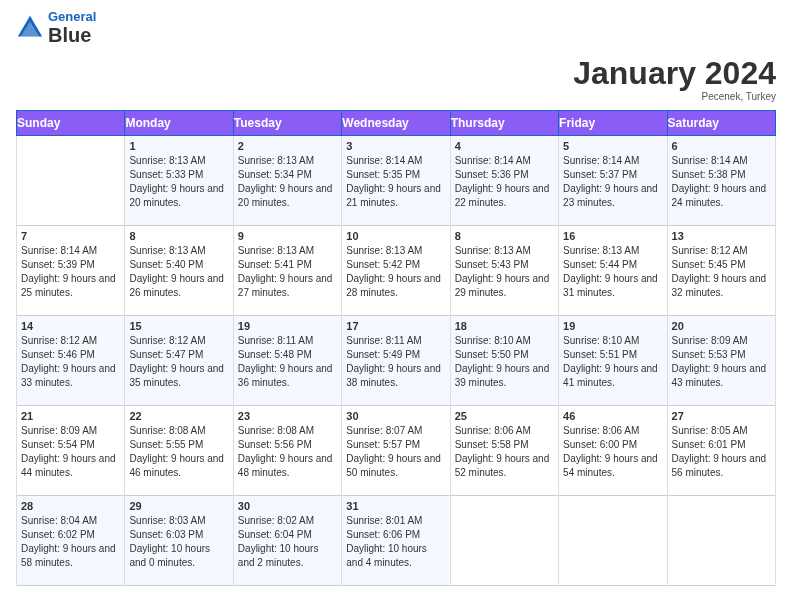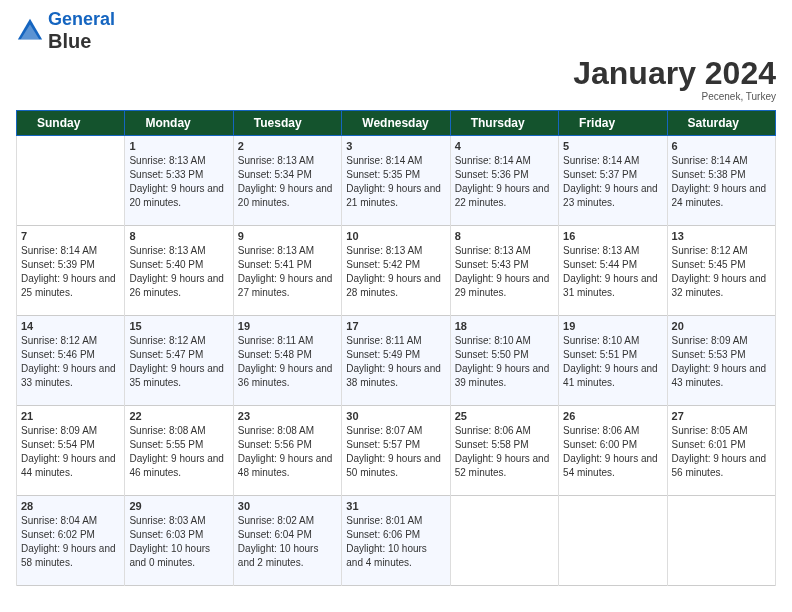--- a/index.html
+++ b/index.html
@@ -44,25 +44,25 @@
     .subtitle {
       font-size: 10px;
       color: #555;
     }
     table {
       width: 100%;
       border-collapse: collapse;
       table-layout: fixed;
     }
     thead tr th {
-      background-color: #14532d;
+      background-color: #8b5cf6;
       color: #fff;
       font-size: 12px;
       font-weight: bold;
-      padding: 5px 20px;
+      padding: 5px 0;
       text-align: left;
       border: 1px solid #1565c0;
     }
     tbody tr {
       border-bottom: 1px solid #ccc;
     }
     tbody tr td {
       vertical-align: top;
       padding: 4px 4px;
       border-right: 1px solid #ddd;
@@ -95,21 +95,21 @@
 <body>
 
 <div class="page">
   <div class="header">
     <div class="logo">
       <svg class="logo-icon" viewBox="0 0 30 30">
         <polygon points="15,2 28,24 2,24" fill="#1565c0"></polygon>
         <polygon points="15,8 25,24 5,24" fill="#fff" opacity="0.3"></polygon>
       </svg>
       <div>
-        <div style="font-size:18px;font-weight:bold;color:#1565c0;line-height:1.1;">General</div>
+        <div style="font-size:13px;font-weight:bold;color:#1565c0;line-height:1.1;">General</div>
         <div style="font-size:20px;font-weight:bold;color:#333;line-height:1.1;">Blue</div>
       </div>
     </div>
     <div class="title-block">
       <div class="month-title">January 2024</div>
       <div class="subtitle">Pecenek, Turkey</div>
     </div>
   </div>
 
   <table>
@@ -227,21 +227,21 @@
           </td>
           <td>
             <span class="day-number">30</span>
             <div class="day-info">Sunrise: 8:07 AM<br>Sunset: 5:57 PM<br>Daylight: 9 hours and 50 minutes.</div>
           </td>
           <td>
             <span class="day-number">25</span>
             <div class="day-info">Sunrise: 8:06 AM<br>Sunset: 5:58 PM<br>Daylight: 9 hours and 52 minutes.</div>
           </td>
           <td>
-            <span class="day-number">26</span>
+            <span class="day-number">46</span>
             <div class="day-info">Sunrise: 8:06 AM<br>Sunset: 6:00 PM<br>Daylight: 9 hours and 54 minutes.</div>
           </td>
           <td>
             <span class="day-number">27</span>
             <div class="day-info">Sunrise: 8:05 AM<br>Sunset: 6:01 PM<br>Daylight: 9 hours and 56 minutes.</div>
           </td>
         </tr>
         <tr>
           <td>
             <span class="day-number">28</span>

